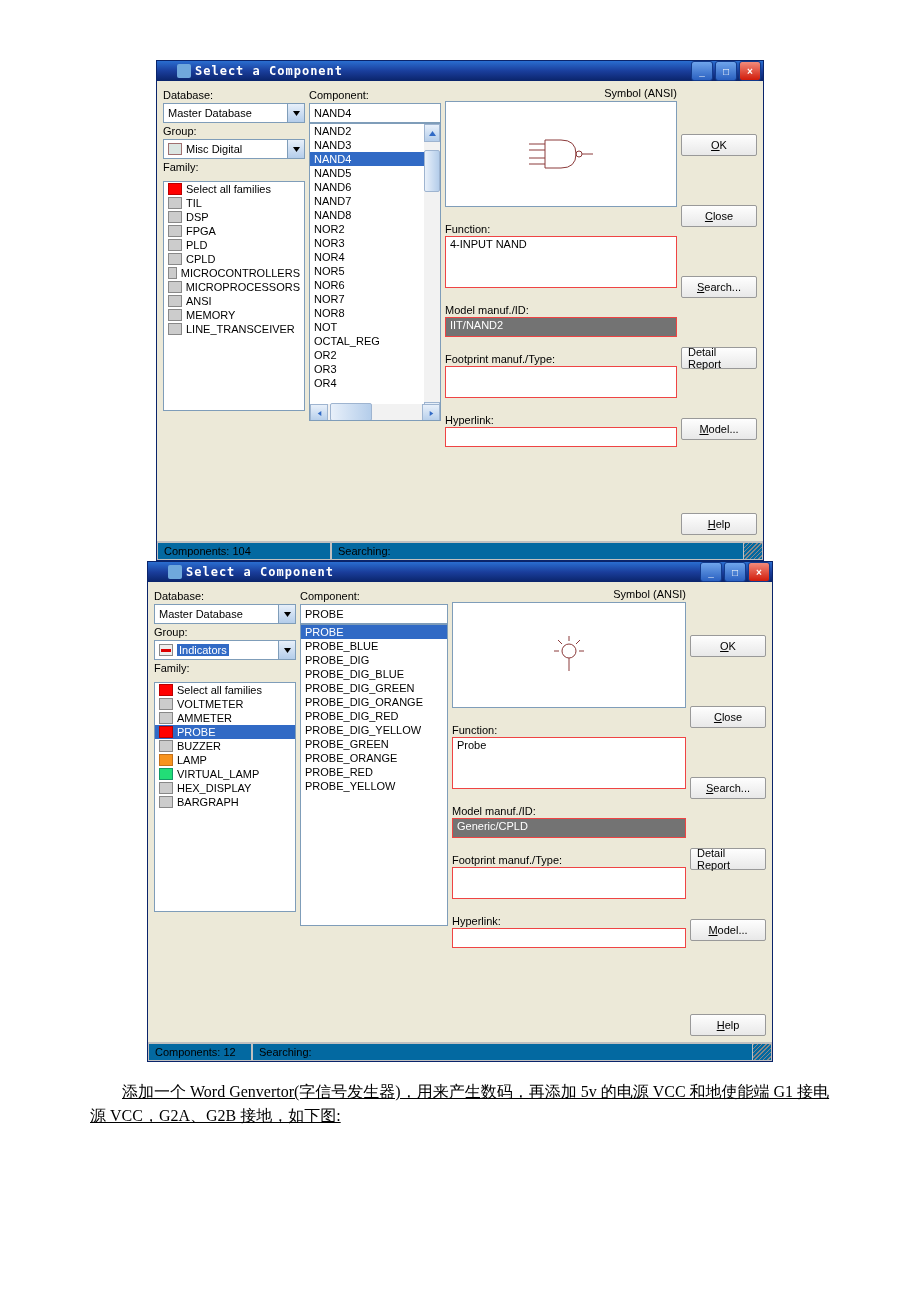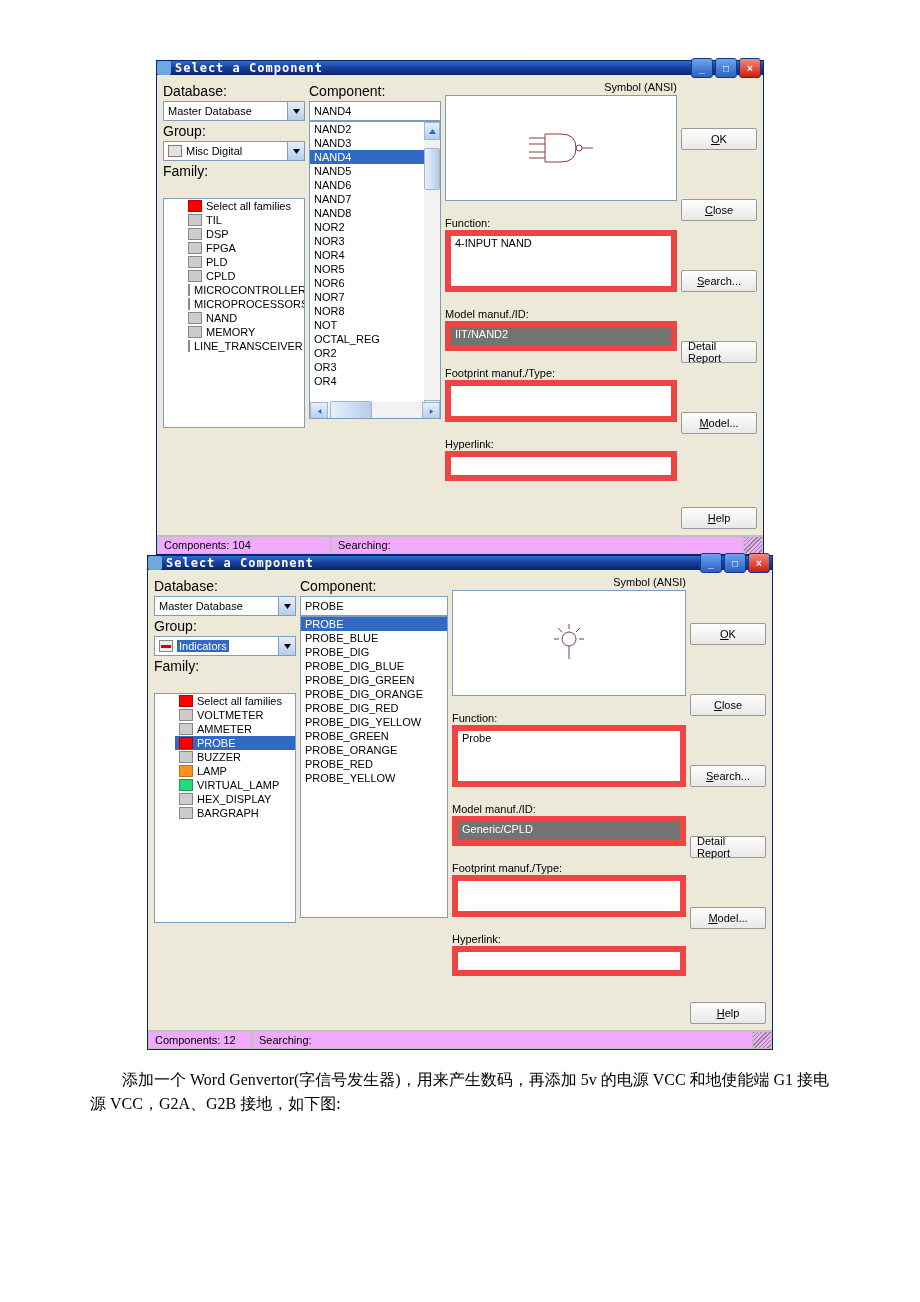--- a/index.html
+++ b/index.html
@@ -22,35 +22,36 @@
     font-family: "SimSun", "Songti SC", serif;
     font-size: 16px;
     margin: 18px 0 8px 140px;
   }
   .para {
     font-family: "SimSun", "Songti SC", serif;
     font-size: 16px;
     margin: 18px 90px 0 90px;
     text-indent: 2em;
     line-height: 1.5;
+    text-decoration: underline;
   }
   .dialog-wrap { display: flex; flex-direction: column; align-items: center; }
   .dialog {
     width: 606px;
     border: 1px solid #0a246a;
     background: #ece9d8;
     position: relative;
   }
   .dialog.narrow { width: 624px; }
   .titlebar {
     display: flex;
     align-items: center;
-    height: 14px;
+    height: 20px;
     background: linear-gradient(to bottom, #2a6ed0 0%, #1a3e9c 50%, #0a246a 100%);
-    padding: 0 2px 0 0;
+    padding: 0 2px 0 20px;
     justify-content: space-between;
   }
   .titlebar .appicon {
     width: 14px; height: 14px;
     background: #6fa8dc;
     border-radius: 2px;
     margin-right: 4px;
   }
   .titlebar .title {
     color: #fff;
@@ -75,21 +76,21 @@
     display: flex;
     padding: 6px;
     gap: 4px;
   }
   .col { display: flex; flex-direction: column; }
   .col.left { width: 142px; }
   .col.mid { width: 132px; }
   .col.mid2 { width: 148px; }
   .col.details { flex: 1; }
   .col.buttons { width: 76px; gap: 4px; padding-top: 2px; align-items: stretch; }
-  .label { font-size: 14px; margin: 2px 0 2px 0; }
+  .label { font-size: 11px; margin: 2px 0 2px 0; }
   .combo {
     display: flex; align-items: center;
     border: 1px solid #7f9db9;
     background: #fff;
     height: 18px;
     padding: 0 0 0 4px;
     font-size: 11px;
   }
   .combo .dropbtn {
     width: 16px; height: 100%;
@@ -122,22 +123,21 @@
     padding: 0 4px;
     font-size: 11px;
   }
   .listbox {
     border: 1px solid #7f9db9;
     background: #fff;
     height: 228px;
     overflow: hidden;
     position: relative;
     font-size: 11px;
-    margin-top: 17px;
-    padding-left: 20px;
+    margin-top: 6px;
   }
   .listbox .items { padding: 0; }
   .listbox .item {
     padding: 1px 4px;
     display: flex;
     align-items: center;
     gap: 4px;
     white-space: nowrap;
   }
   .listbox .item.selected {
@@ -194,21 +194,21 @@
   .symbol-title { font-size: 11px; text-align: right; }
   .symbol-canvas {
     border: 1px solid #7f9db9;
     background:#fff;
     height: 104px;
     display:flex; align-items:center; justify-content:center;
     margin-top: 2px;
   }
   .small-label { font-size: 11px; margin-top: 16px; }
   .readonly-box {
-    border: 6px solid #ef4444;
+    border: 1px solid #ef4444;
     background:#fff;
     min-height: 16px;
     font-size: 11px;
     padding: 1px 4px;
     margin-top: 1px;
   }
   .readonly-box.sel {
     background:#737373; color:#fff;
   }
   .btn {
@@ -219,21 +219,21 @@
     display: flex; align-items: center; justify-content: center;
     padding: 0 6px;
     border-radius: 2px;
     margin-top: 45px;
   }
   .btn u { text-decoration: underline; }
   .statusbar {
     display: flex;
     border-top: 1px solid #c0c0c0;
     font-size: 11px;
-    background:#f0abfc;
+    background:#0369a1;
   }
   .statusbar .cell {
     border: 1px solid #c0c0c0;
     padding: 2px 6px;
     flex: 0 0 auto;
   }
   .statusbar .cell.w1 { width: 160px; }
   .statusbar .cell.w2 { flex:1; }
   .resize-grip {
     width: 18px;
@@ -322,21 +322,21 @@
                 <div class="item">
                   <span class="family-icon gray"></span>
                   <span>MICROCONTROLLERS</span>
                 </div>
                 <div class="item">
                   <span class="family-icon gray"></span>
                   <span>MICROPROCESSORS</span>
                 </div>
                 <div class="item">
                   <span class="family-icon gray"></span>
-                  <span>NAND</span>
+                  <span>ANSI</span>
                 </div>
                 <div class="item">
                   <span class="family-icon gray"></span>
                   <span>MEMORY</span>
                 </div>
                 <div class="item">
                   <span class="family-icon gray"></span>
                   <span>LINE_TRANSCEIVER</span>
                 </div>
               </div>

